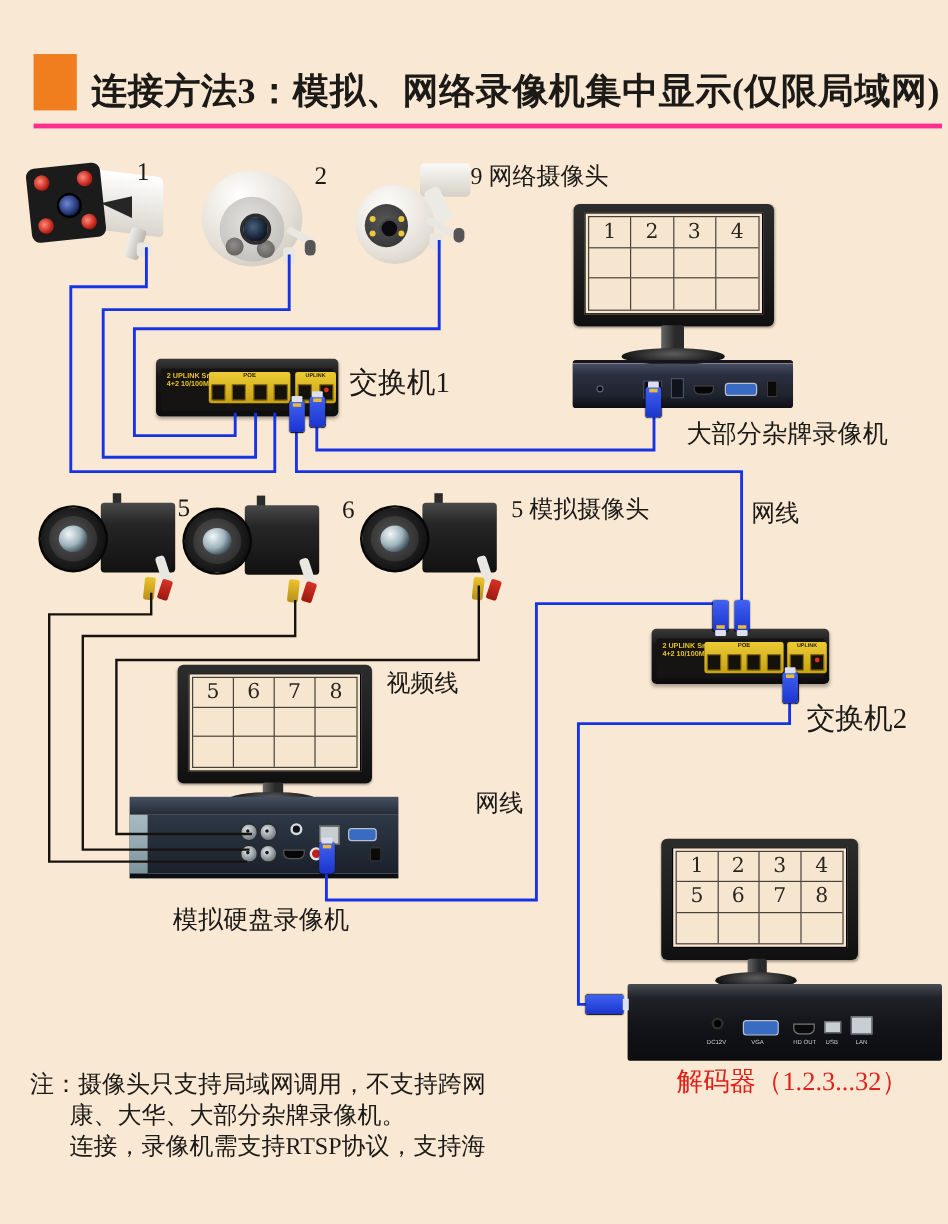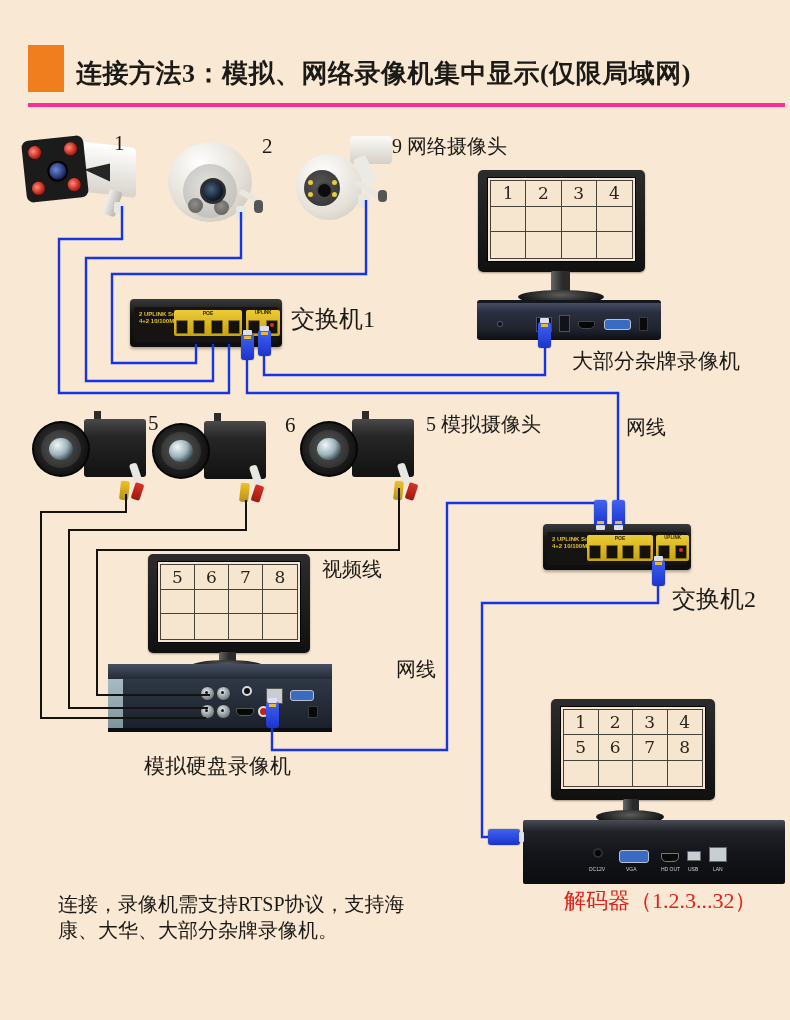--- a/index.html
+++ b/index.html
@@ -1,21 +1,21 @@
 <!DOCTYPE html>
 <html><head>
 <meta charset="utf-8">
 <style>
   html,body{margin:0;padding:0;}
   body{width:790px;height:1020px;position:relative;overflow:hidden;
        background:#f9e8d3;font-family:"Liberation Serif","DejaVu Serif",serif;color:#1c1a17;}
   .abs{position:absolute;}
   
   #accent-square{left:28px;top:45px;width:36px;height:47px;background:#f07d1e;}
-  #page-title{left:76px;top:56px;font-size:26px;font-weight:bold;letter-spacing:0.5px;white-space:nowrap;}
+  #page-title{left:76px;top:56px;font-size:30px;font-weight:bold;letter-spacing:0.5px;white-space:nowrap;}
   #divider{left:28px;top:103px;width:757px;height:4px;background:#ff2f92;}
   
   .lbl{position:absolute;font-size:20px;white-space:nowrap;}
   .lbl-big{position:absolute;font-size:24px;white-space:nowrap;}
   
   .monitor{position:absolute;background:linear-gradient(180deg,#2c2c2c,#101010);border-radius:5px;
            box-shadow:0 1px 2px rgba(0,0,0,.35);padding:7px 9px 10px 9px;box-sizing:border-box;}
   .screen{width:100%;height:100%;background:#f7e6cf;position:relative;border:1px solid #000;box-sizing:border-box;}
   .screen-grid{position:absolute;inset:2px;display:grid;grid-template-columns:repeat(4,1fr);
            grid-template-rows:repeat(3,1fr);border:1.5px solid #46423a;}
@@ -354,22 +354,23 @@
   <div class="tiny-port-lbl" style="left:165px;top:46px;">USB</div>
   <div class="tiny-port-lbl" style="left:190px;top:46px;">LAN</div>
 </div>
 <div class="lbl decoder-red" style="left:564px;top:886px;">解码器（1.2.3...32）</div>
 
 <div class="lbl" style="left:322px;top:556px;">视频线</div>
 <div class="lbl" style="left:626px;top:414px;">网线</div>
 <div class="lbl" style="left:396px;top:656px;">网线</div>
 
 <div class="abs" id="note">
+  <div><span>注：</span><span>摄像头只支持局域网调用，不支持跨网</span></div>
+  <div class="indent">康、大华、大部分杂牌录像机。</div>
   <div class="indent">连接，录像机需支持RTSP协议，支持海</div>
-  <div class="indent">康、大华、大部分杂牌录像机。</div>
 </div>
 
 <svg id="cables" width="790" height="1020" viewBox="0 0 790 1020">
 
   <polyline points="122,206 122,239 59,239 59,393 229,393 229,344" fill="none" stroke="#1733e6" stroke-width="2.4"></polyline>
   <polyline points="241,212 241,258 86,258 86,381 213,381 213,344" fill="none" stroke="#1733e6" stroke-width="2.4"></polyline>
   <polyline points="366,200 366,274 112,274 112,363 196,363 196,344" fill="none" stroke="#1733e6" stroke-width="2.4"></polyline>
   <polyline points="247,356 247,393 618,393 618,504" fill="none" stroke="#1733e6" stroke-width="2.4"></polyline>
   <polyline points="264,352 264,375 545,375 545,346" fill="none" stroke="#1733e6" stroke-width="2.4"></polyline>
   <polyline points="272,726 272,750 447,750 447,503 600,503 600,506" fill="none" stroke="#1733e6" stroke-width="2.4"></polyline>

